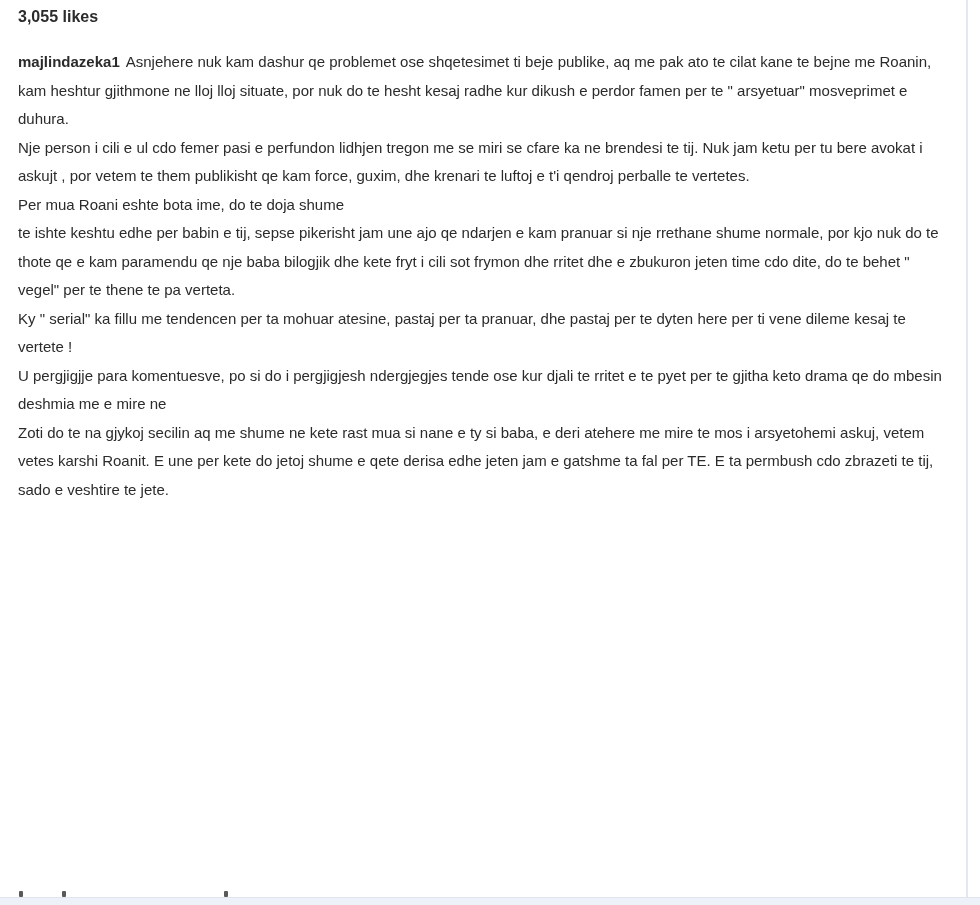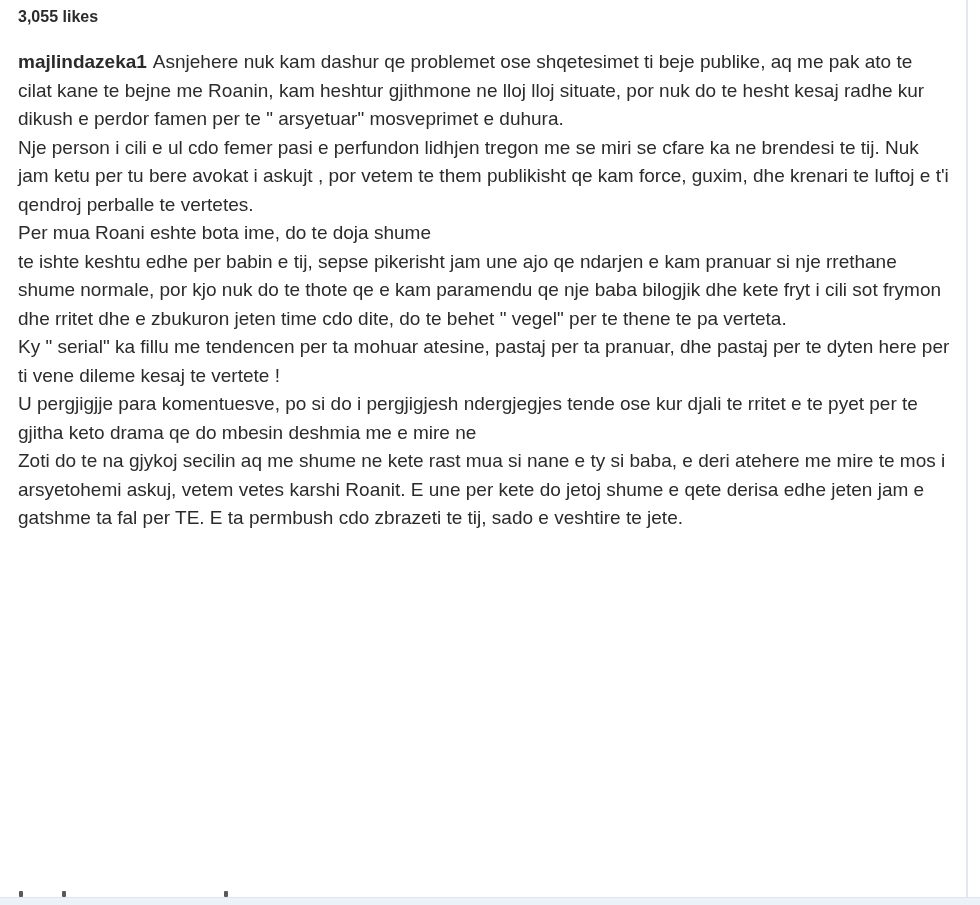--- a/index.html
+++ b/index.html
@@ -33,21 +33,21 @@
     line-height: 22px;
     font-weight: bold;
     color: #2b2b2b;
     cursor: pointer;
   }
   .caption {
     position: absolute;
     left: 18px;
     top: 48px;
     width: 932px;
-    font-size: 19px;
+    font-size: 15px;
     line-height: 28.5px;
     letter-spacing: 0px;
     color: #2b2b2b;
   }
   .caption p {
     margin: 0;
     padding: 0;
   }
   .username {
     font-weight: bold;

